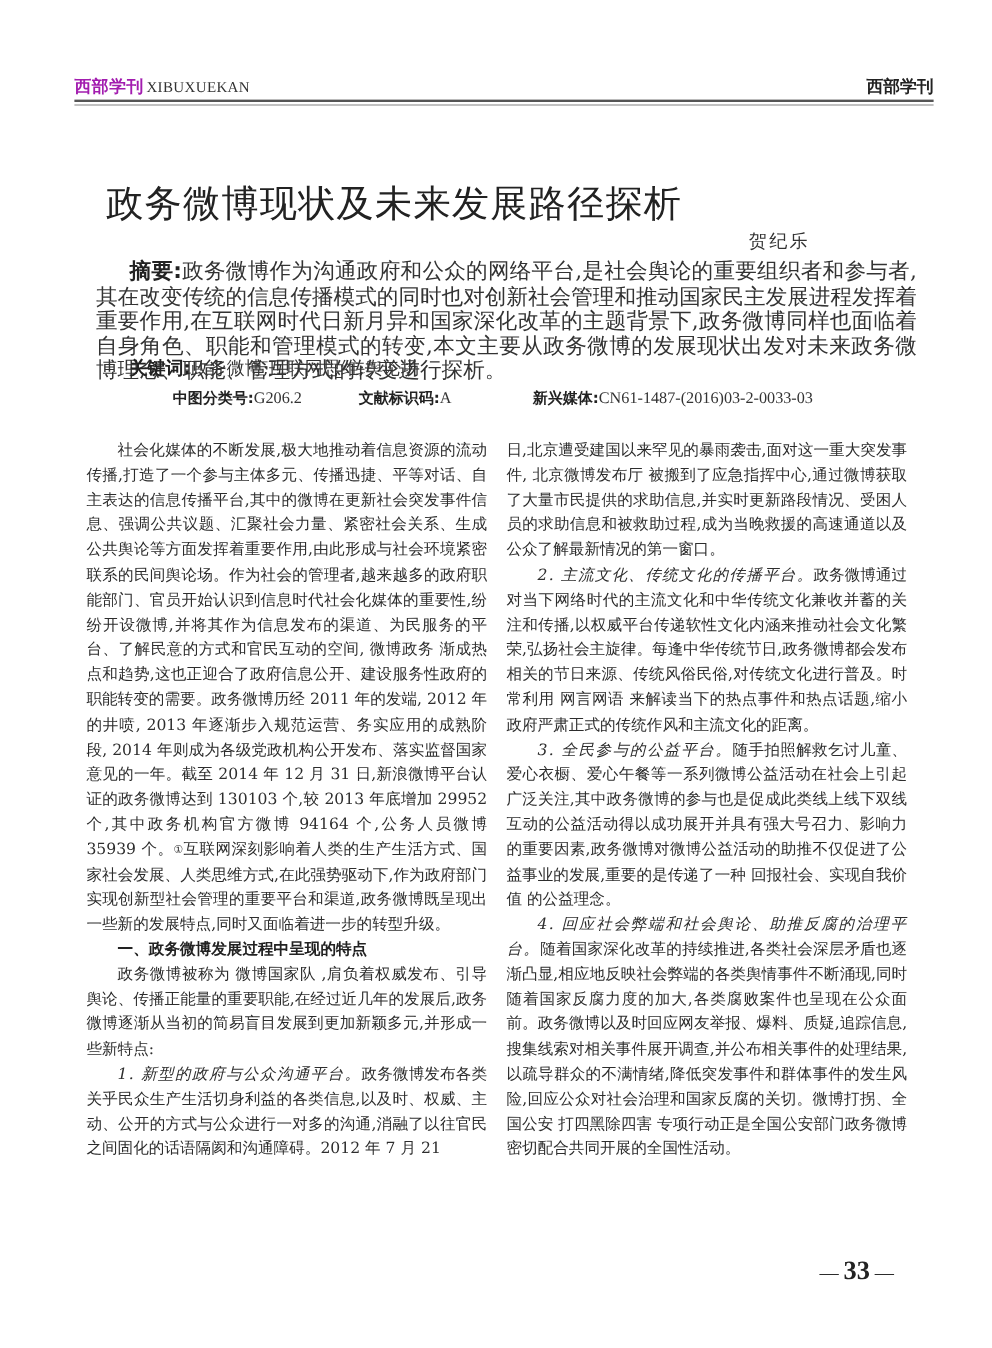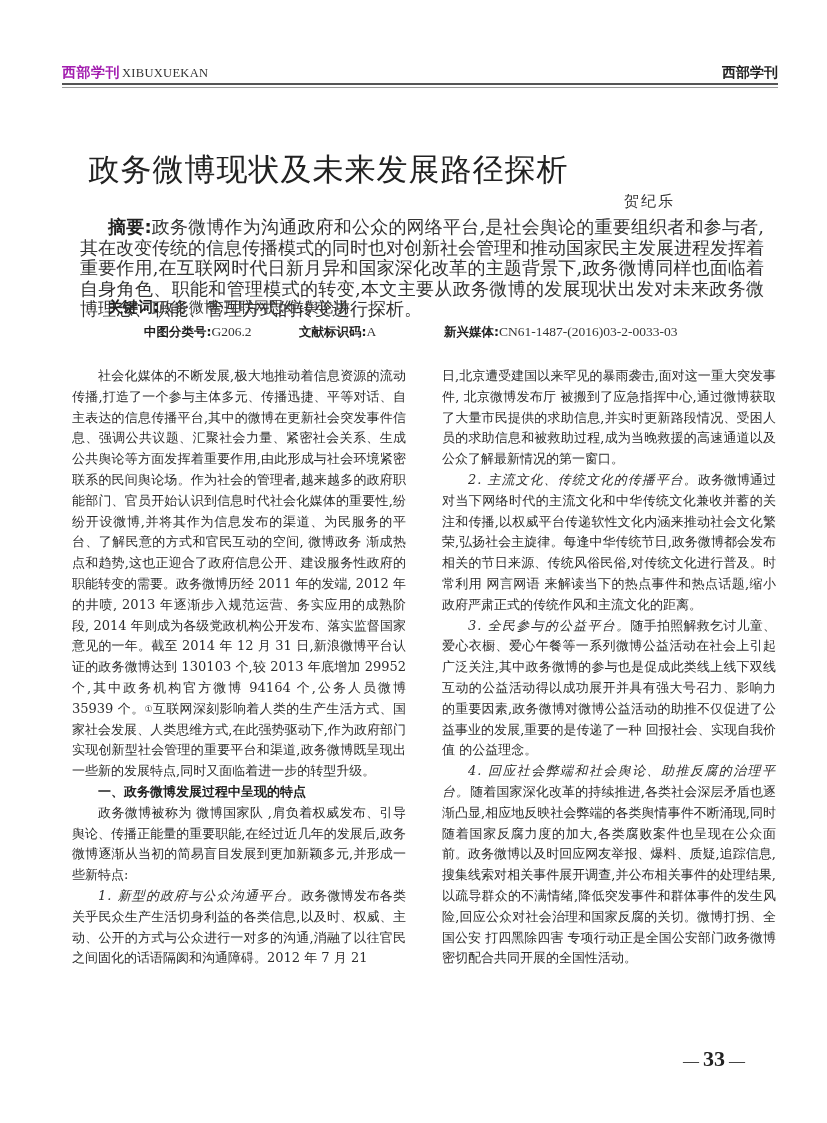--- a/index.html
+++ b/index.html
@@ -24,24 +24,24 @@
   .abstract { position: absolute; left: 80px; top: 217px; width: 684px; font-size: 18px;
          line-height: 20.5px; color: #333; text-align: justify; text-indent: 28px; }
   .lbl { font-family: "DejaVu Sans", sans-serif; font-weight: bold; color: #222; }
   .keywords { position: absolute; left: 108px; top: 298px; font-size: 15px; color: #333; }
   .meta { position: absolute; left: 108px; top: 324px; width: 680px; height: 20px; font-size: 12.5px; color: #333; margin-left: 36px; }
   .meta span.item { position: absolute; top: 0; white-space: nowrap; }
   .meta .m1 { left: 0; } .meta .m2 { left: 155px; } .meta .m3 { left: 300px; }
   .meta .val { font-family: "Liberation Serif", serif; font-size: 13.5px; }
   .col { position: absolute; top: 366px; width: 334px; font-size: 13px; line-height: 20.8px;
          color: #2d2d2d; text-align: justify; }
-  .col.left { left: 72px; } .col.right { left: 442px; }
+  .col.left { left: 72px; } .col.right { left: 422px; }
   .col p { margin: 0; text-indent: 26px; }
   .col p.noindent { text-indent: 0; }
-  .col h3 { margin: 0; font-family: Liberation Serif, serif; font-size: 13px; font-weight: bold;
+  .col h3 { margin: 0; font-family: Liberation Mono, monospace; font-size: 13px; font-weight: bold;
          text-indent: 26px; line-height: 20.8px; color: #222; }
   .sub { font-style: italic; letter-spacing: 1px; }
   sup.fn { font-size: 9px; vertical-align: top; }
   .pagenum { position: absolute; left: 683px; top: 1046px; font-family: "Liberation Serif", serif;
          font-size: 16px; color: #222; }
   .pagenum b { font-weight: bold; font-size: 22px; }
 </style>
 </head>
 <body>
 

